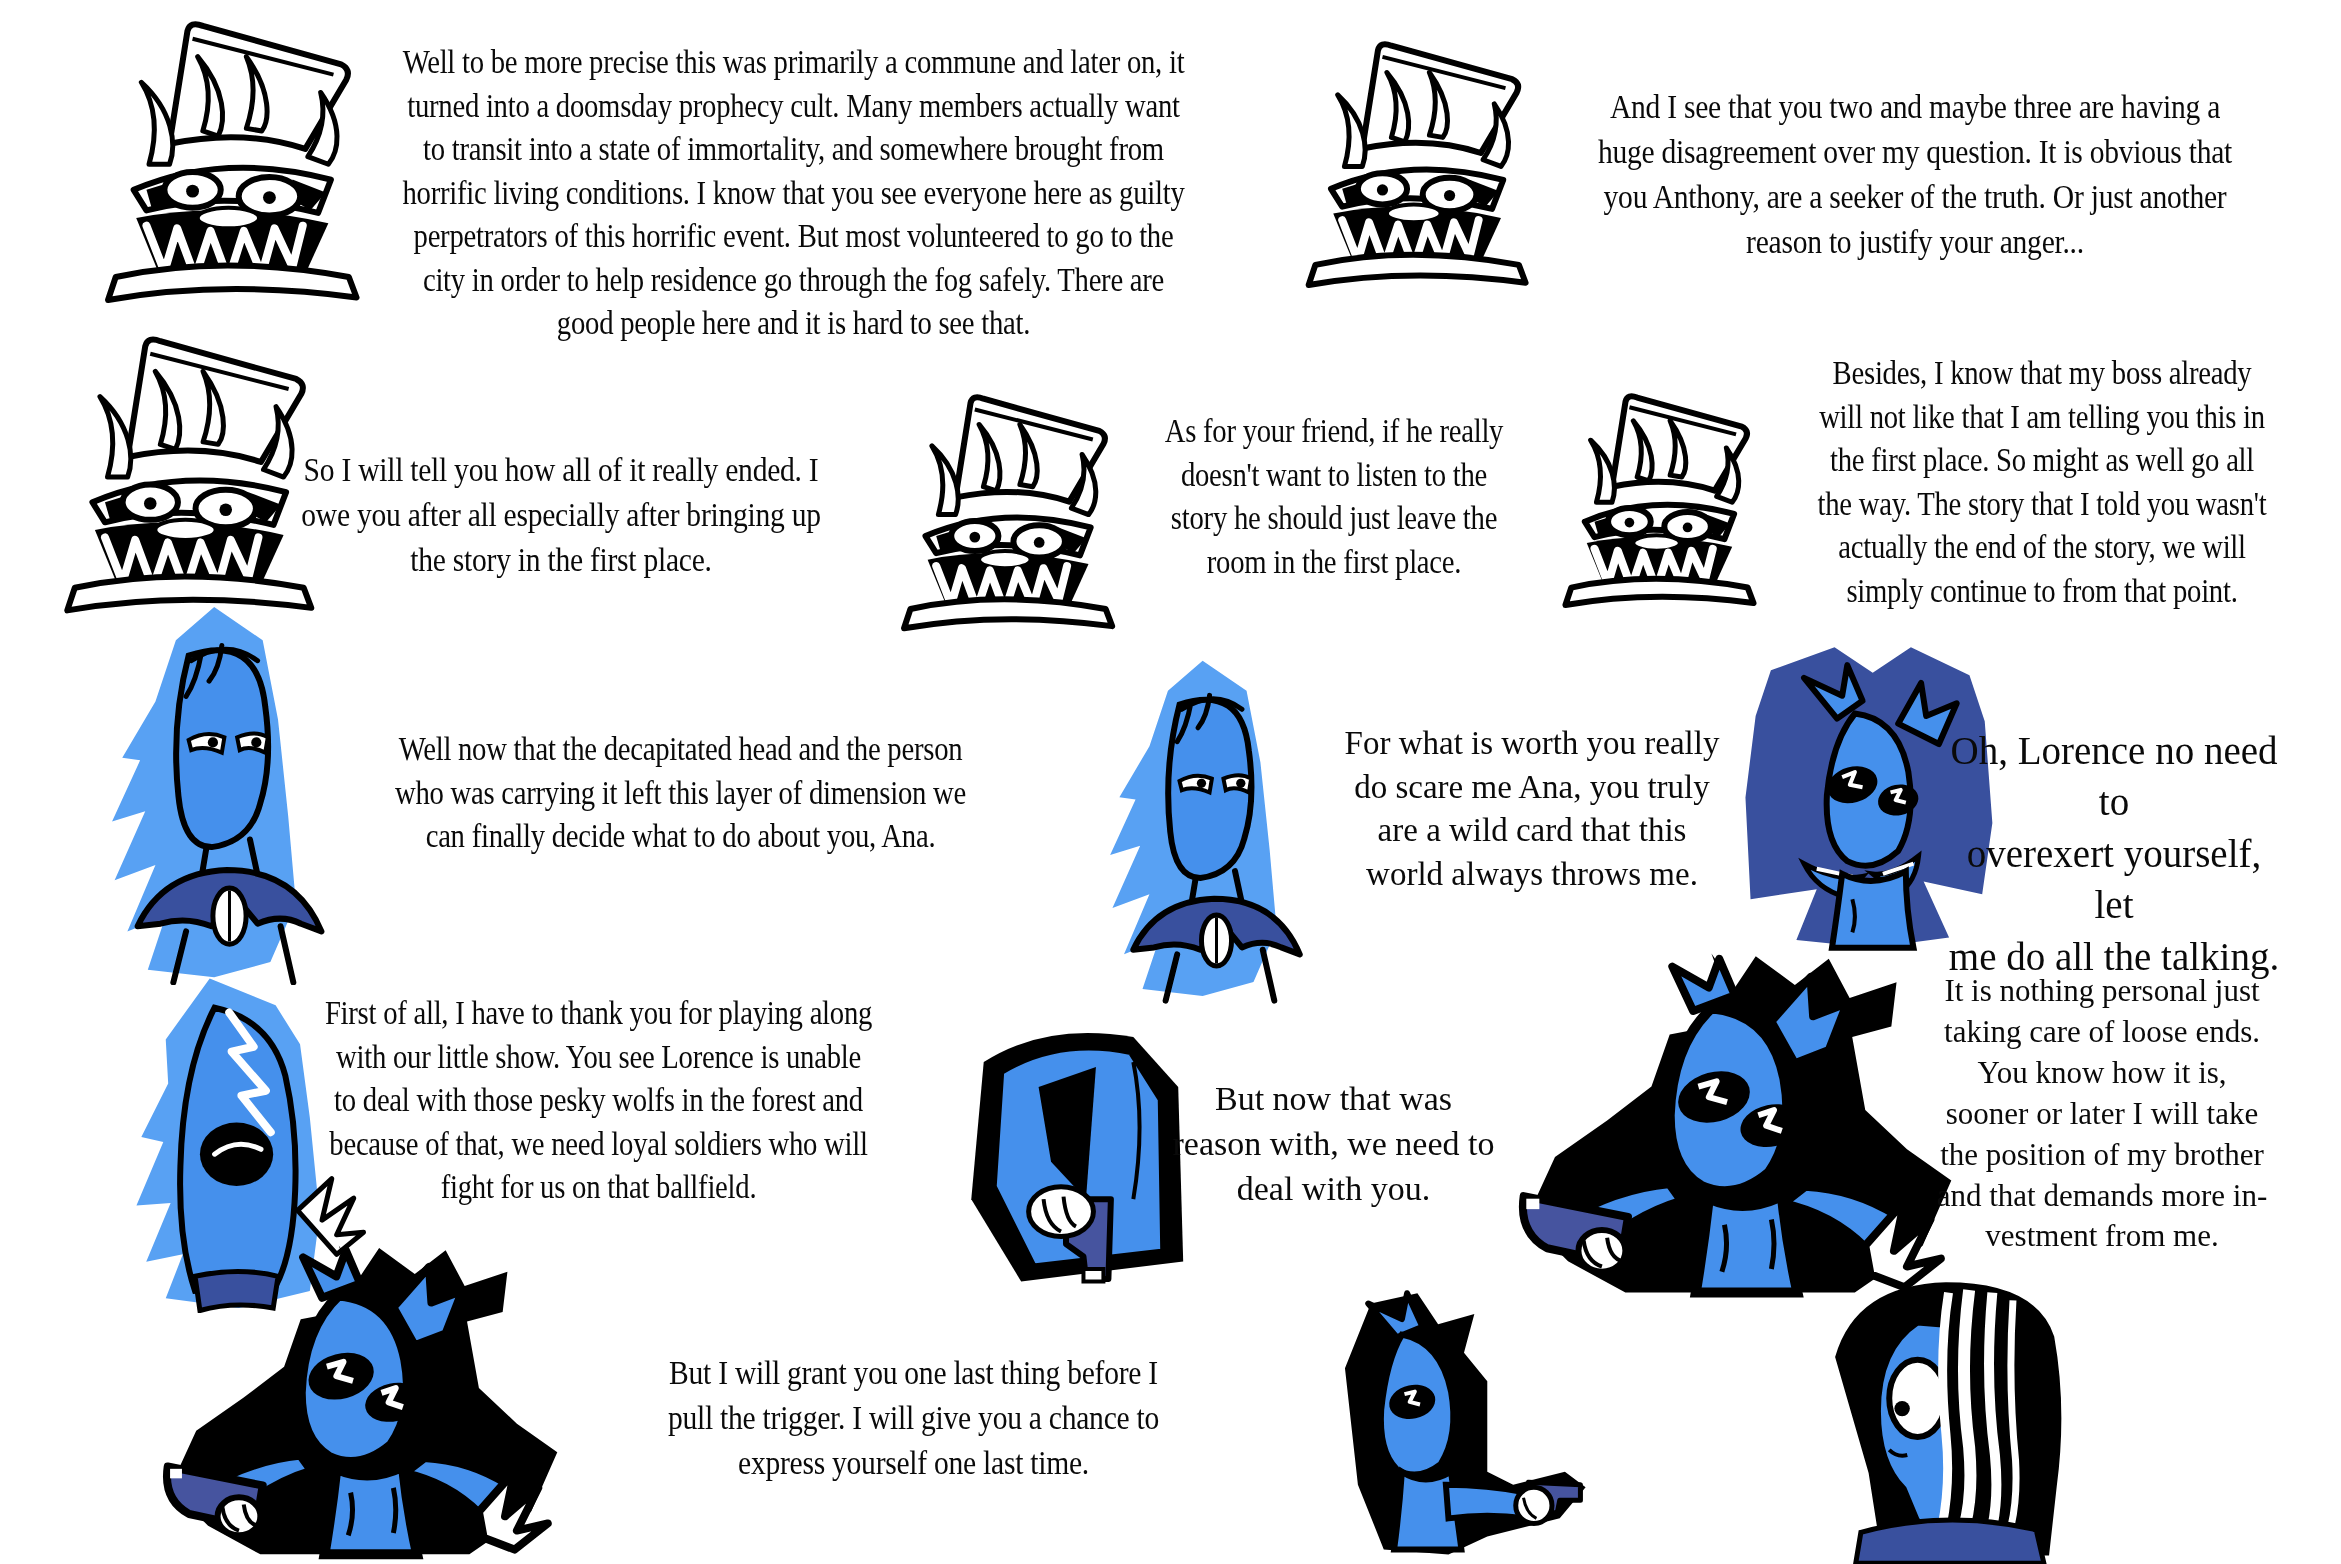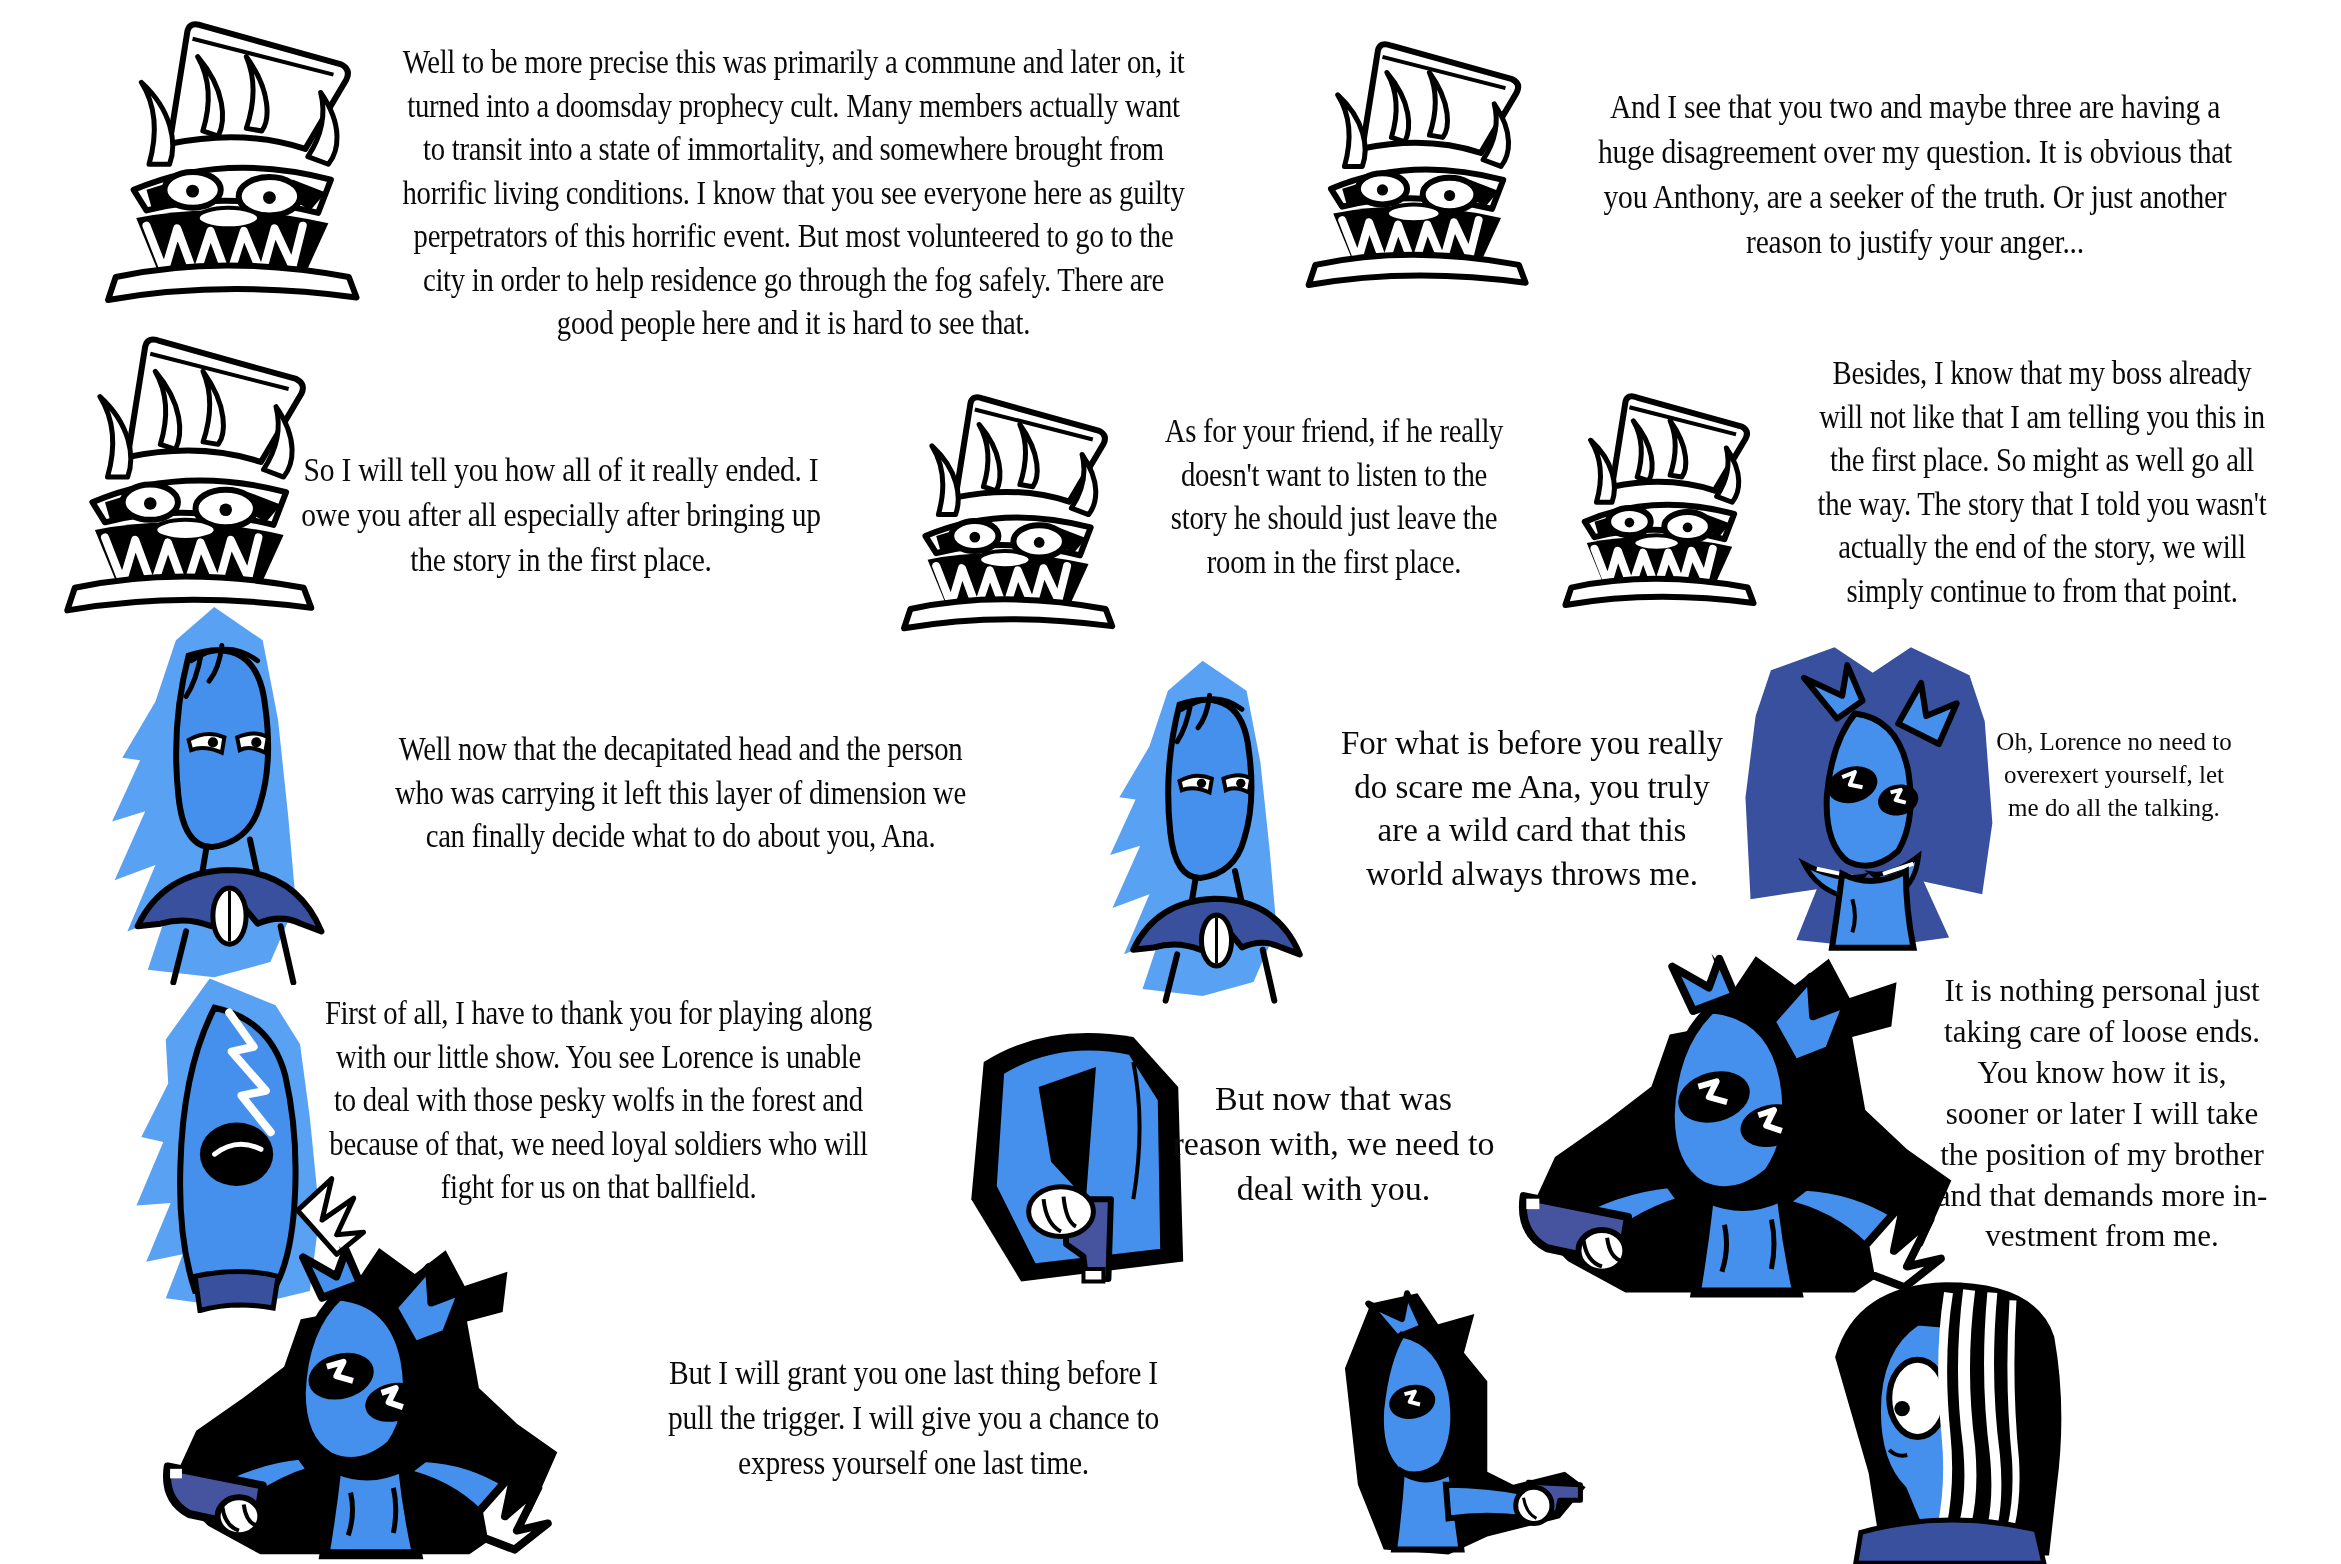--- a/index.html
+++ b/index.html
@@ -206,25 +206,25 @@
 room in the first place.</div>
   <div class="dlg cond" style="left:1758px;top:352px;width:568px;font-size:33px">Besides, I know that my boss already
 will not like that I am telling you this in
 the first place. So might as well go all
 the way. The story that I told you wasn't
 actually the end of the story, we will
 simply continue to from that point.</div>
   <div class="dlg cond" style="left:328px;top:728px;width:705px;font-size:33px">Well now that the decapitated head and the person
 who was carrying it left this layer of dimension we
 can finally decide what to do about you, Ana.</div>
-  <div class="dlg" style="left:1320px;top:722px;width:424px;font-size:33px">For what is before you really
+  <div class="dlg" style="left:1320px;top:722px;width:424px;font-size:33px">For what is worth you really
 do scare me Ana, you truly
 are a wild card that this
 world always throws me.</div>
-  <div class="dlg" style="left:1943px;top:725px;width:342px;font-size:25px">Oh, Lorence no need to
+  <div class="dlg" style="left:1943px;top:725px;width:342px;font-size:39px">Oh, Lorence no need to
 overexert yourself, let
 me do all the talking.</div>
   <div class="dlg cond" style="left:267px;top:992px;width:663px;font-size:33px">First of all, I have to thank you for playing along
 with our little show. You see Lorence is unable
 to deal with those pesky wolfs in the forest and
 because of that, we need loyal soldiers who will
 fight for us on that ballfield.</div>
   <div class="dlg" style="left:1149px;top:1077px;width:369px;font-size:34px">But now that was
 reason with, we need to
 deal with you.</div>

